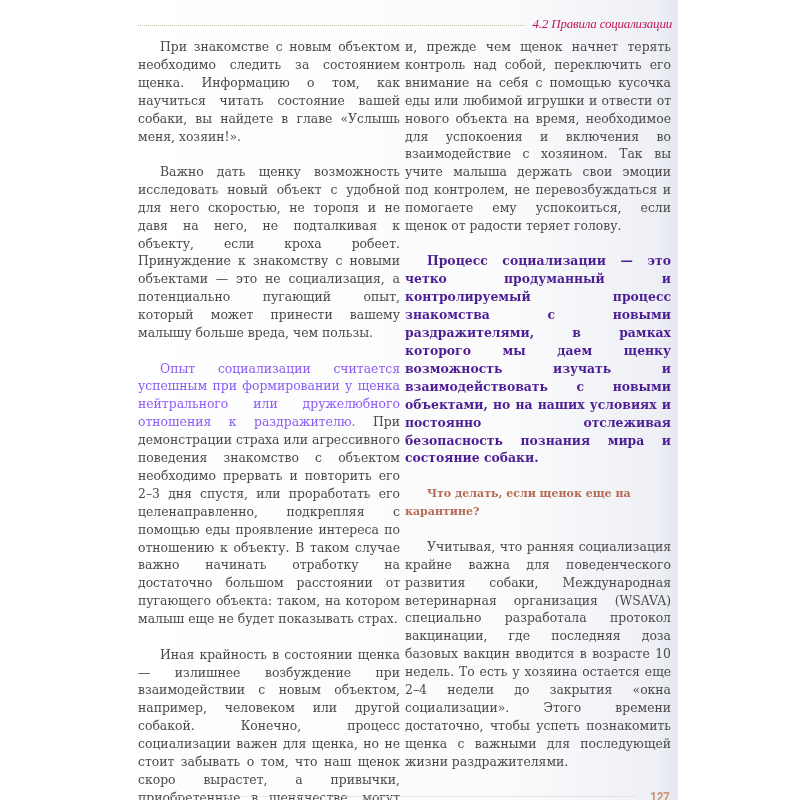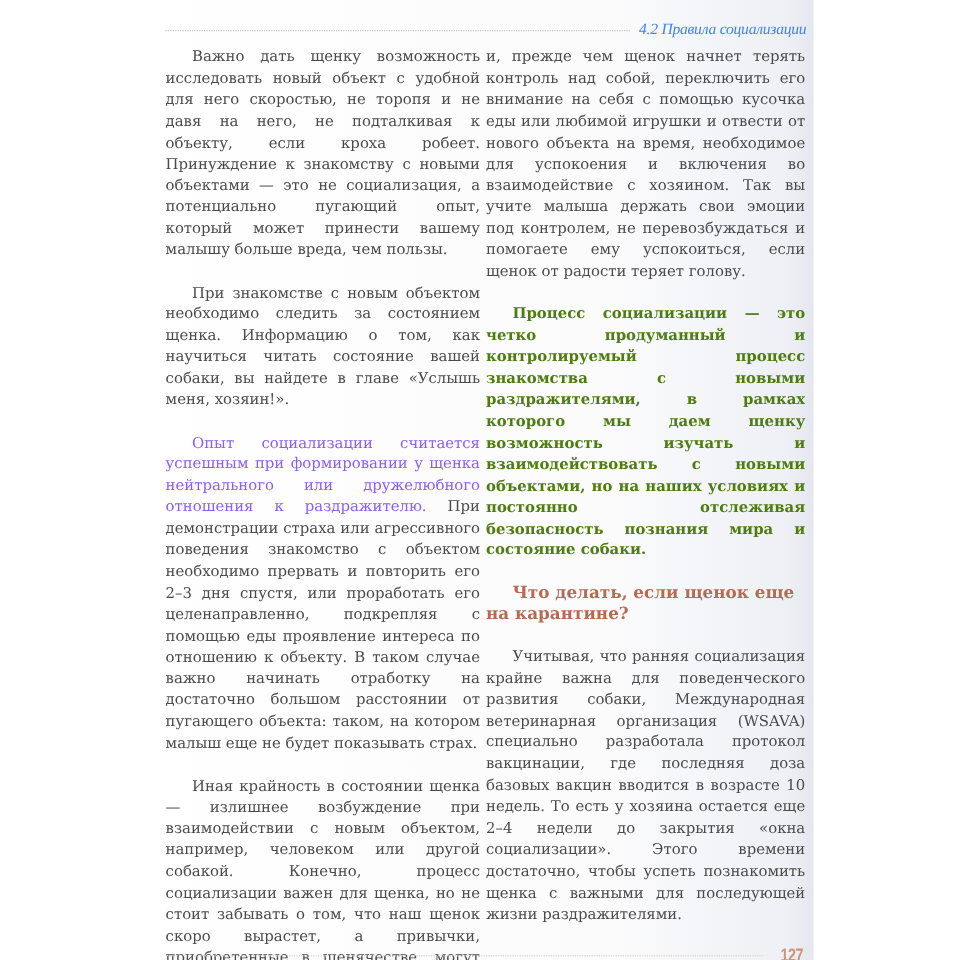--- a/index.html
+++ b/index.html
@@ -17,21 +17,21 @@
   }
   .header {
     position: absolute; left: 138px; top: 14px; width: 534px; height: 20px;
     display: flex; align-items: center;
   }
   .header .dots {
     flex: 1; height: 0; border-top: 1.5px dotted #c9c4b0; margin-right: 8px; margin-top: 2px;
   }
   .header .running-title {
     font-family: "Liberation Serif", serif; font-style: italic;
-    font-size: 13px; color: #3b82f6; letter-spacing: -0.2px; white-space: nowrap;
+    font-size: 13px; color: #be185d; letter-spacing: -0.2px; white-space: nowrap;
   }
   .footer {
     position: absolute; left: 138px; top: 786px; width: 534px; height: 20px;
     display: flex; align-items: center;
   }
   .footer .dots {
     flex: 1; height: 0; border-top: 1.5px dotted #d8d1c2; margin-right: 12px;
   }
   .footer .page-number {
     font-family: "Liberation Sans", sans-serif; font-size: 15px; font-weight: bold;
@@ -40,39 +40,39 @@
   .col {
     position: absolute; top: 38px; width: 262px;
     font-size: 12.4px; line-height: 17.9px; color: #4a4a4a;
     text-align: justify; hyphens: manual;
   }
   .col.left { left: 138px; }
   .col.right { left: 405px; width: 266px; }
   .col p { margin: 0 0 17.5px 0; text-indent: 22px; }
   .col p.cont { text-indent: 0; }
   .col b { color: #8b5cf6; font-weight: normal; }
-  .col p.strong-para { color: #4d7c0f; font-weight: bold; }
+  .col p.strong-para { color: #4c1d95; font-weight: bold; }
   .col h3 {
-    margin: 0 0 17px 0; font-size: 14px; line-height: 18px; font-weight: bold;
+    margin: 0 0 17px 0; font-size: 11px; line-height: 18px; font-weight: bold;
     color: #b56b52; text-indent: 22px; text-align: left;
   }
 </style>
 </head>
 <body>
 
 <div class="page"></div>
 
 <div class="header">
   <div class="dots"></div>
   <span class="running-title">4.2 Правила социализации</span>
 </div>
 
 <div class="col left">
+  <p>При знакомстве с новым объектом необходимо следить за состоянием щенка. Информацию о том, как научиться читать состояние вашей собаки, вы найдете в главе «Услышь меня, хозяин!».</p>
   <p>Важно дать щенку возможность исследовать новый объект с удобной для него скоростью, не торопя и не давя на него, не подталкивая к объекту, если кроха робеет. Принуждение к знакомству с новыми объектами — это не социализация, а потенциально пугающий опыт, который может принести вашему малышу больше вреда, чем пользы.</p>
-  <p>При знакомстве с новым объектом необходимо следить за состоянием щенка. Информацию о том, как научиться читать состояние вашей собаки, вы найдете в главе «Услышь меня, хозяин!».</p>
   <p><b>Опыт социализации считается успешным при формировании у щенка нейтрального или дружелюбного отношения к раздражителю.</b><span> При демонстрации страха или агрессивного поведения знакомство с объектом необходимо прервать и повторить его 2–3 дня спустя, или проработать его целенаправленно, подкрепляя с помощью еды проявление интереса по отношению к объекту. В таком случае важно начинать отработку на достаточно большом расстоянии от пугающего объекта: таком, на котором малыш еще не будет показывать страх.</span></p>
   <p>Иная крайность в состоянии щенка — излишнее возбуждение при взаимодействии с новым объектом, например, человеком или другой собакой. Конечно, процесс социализации важен для щенка, но не стоит забывать о том, что наш щенок скоро вырастет, а привычки, приобретенные в щенячестве, могут остаться с ним. Поэтому лучше с самого начала делать акцент на подкреплении нужного нам состояния</p>
 </div>
 
 <div class="col right">
   <p class="cont">и, прежде чем щенок начнет терять контроль над собой, переключить его внимание на себя с помощью кусочка еды или любимой игрушки и отвести от нового объекта на время, необходимое для успокоения и включения во взаимодействие с хозяином. Так вы учите малыша держать свои эмоции под контролем, не перевозбуждаться и помогаете ему успокоиться, если щенок от радости теряет голову.</p>
   <p class="strong-para">Процесс социализации — это четко продуманный и контролируемый процесс знакомства с новыми раздражителями, в рамках которого мы даем щенку возможность изучать и взаимодействовать с новыми объектами, но на наших условиях и постоянно отслеживая безопасность познания мира и состояние собаки.</p>
   <h3>Что делать, если щенок еще на карантине?</h3>
   <p>Учитывая, что ранняя социализация крайне важна для поведенческого развития собаки, Международная ветеринарная организация (WSAVA) специально разработала протокол вакцинации, где последняя доза базовых вакцин вводится в возрасте 10 недель. То есть у хозяина остается еще 2–4 недели до закрытия «окна социализации». Этого времени достаточно, чтобы успеть познакомить щенка с важными для последующей жизни раздражителями.</p>
 

